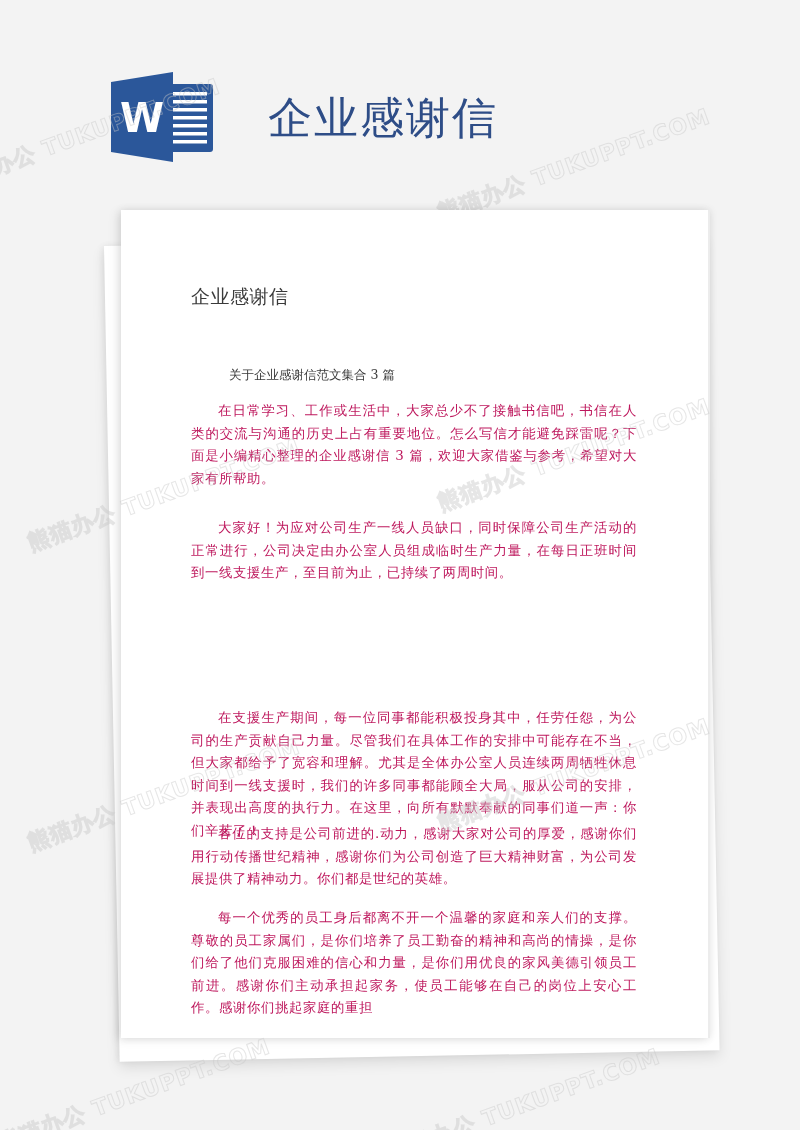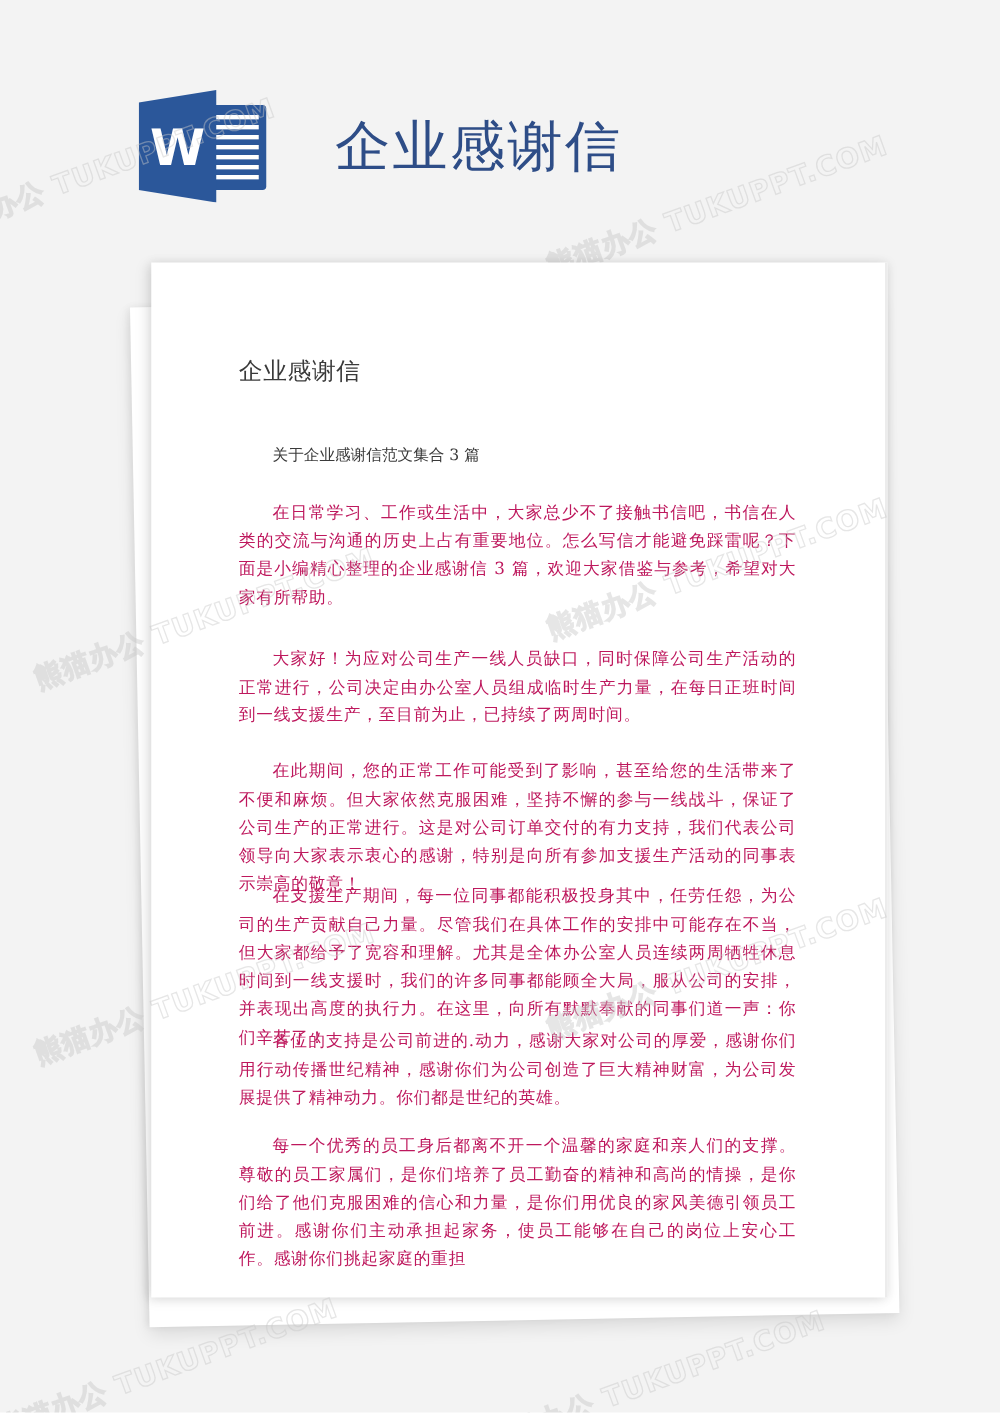--- a/index.html
+++ b/index.html
@@ -71,21 +71,21 @@
       font-weight: normal;
       letter-spacing: 0.5px;
     }
     .doc-subtitle {
       position: absolute;
       left: 97px;
       top: 146px;
       font-family: "DejaVu Serif", "Liberation Serif", serif;
       font-size: 12.5px;
       color: #3a3a3a;
-      margin: 0;
+      margin: 11px;
     }
     .doc-para {
       position: absolute;
       left: 70px;
       width: 446px;
       font-family: "DejaVu Serif", "Liberation Serif", serif;
       font-size: 13.4px;
       line-height: 22.5px;
       color: #be185d;
       text-indent: 27px;
@@ -149,21 +149,20 @@
 <div class="watermark wm8">熊猫办公 TUKUPPT.COM</div>
 <div class="watermark wm1">熊猫办公 TUKUPPT.COM</div>
 
 <div class="back-sheet"></div>
 
 <div class="front-page">
   <h2 class="doc-title">企业感谢信</h2>
   <p class="doc-subtitle">关于企业感谢信范文集合 3 篇</p>
   <p class="doc-para p0">在日常学习、工作或生活中，大家总少不了接触书信吧，书信在人类的交流与沟通的历史上占有重要地位。怎么写信才能避免踩雷呢？下面是小编精心整理的企业感谢信 3 篇，欢迎大家借鉴与参考，希望对大家有所帮助。</p>
   <p class="doc-para p2">大家好！为应对公司生产一线人员缺口，同时保障公司生产活动的正常进行，公司决定由办公室人员组成临时生产力量，在每日正班时间到一线支援生产，至目前为止，已持续了两周时间。</p>
-  <p class="doc-para p3">在此期间，您的正常工作可能受到了影响，甚至给您的生活带来了不便和麻烦。但大家依然克服困难，坚持不懈的参与一线战斗，保证了公司生产的正常进行。这是对公司订单交付的有力支持，我们代表公司领导向大家表示衷心的感谢，特别是向所有参加支援生产活动的同事表示崇高的敬意！</p>
   <p class="doc-para p4">在支援生产期间，每一位同事都能积极投身其中，任劳任怨，为公司的生产贡献自己力量。尽管我们在具体工作的安排中可能存在不当，但大家都给予了宽容和理解。尤其是全体办公室人员连续两周牺牲休息时间到一线支援时，我们的许多同事都能顾全大局，服从公司的安排，并表现出高度的执行力。在这里，向所有默默奉献的同事们道一声：你们辛苦了！</p>
   <p class="doc-para p6">每一个优秀的员工身后都离不开一个温馨的家庭和亲人们的支撑。尊敬的员工家属们，是你们培养了员工勤奋的精神和高尚的情操，是你们给了他们克服困难的信心和力量，是你们用优良的家风美德引领员工前进。感谢你们主动承担起家务，使员工能够在自己的岗位上安心工作。感谢你们挑起家庭的重担</p>
   <p class="doc-para p5">各位的支持是公司前进的.动力，感谢大家对公司的厚爱，感谢你们用行动传播世纪精神，感谢你们为公司创造了巨大精神财富，为公司发展提供了精神动力。你们都是世纪的英雄。</p>
 </div>
 
 <div class="watermark wm2">熊猫办公 TUKUPPT.COM</div>
 <div class="watermark wm3">熊猫办公 TUKUPPT.COM</div>
 <div class="watermark wm4">熊猫办公 TUKUPPT.COM</div>
 <div class="watermark wm5">熊猫办公 TUKUPPT.COM</div>
 <div class="watermark wm6">熊猫办公 TUKUPPT.COM</div>

